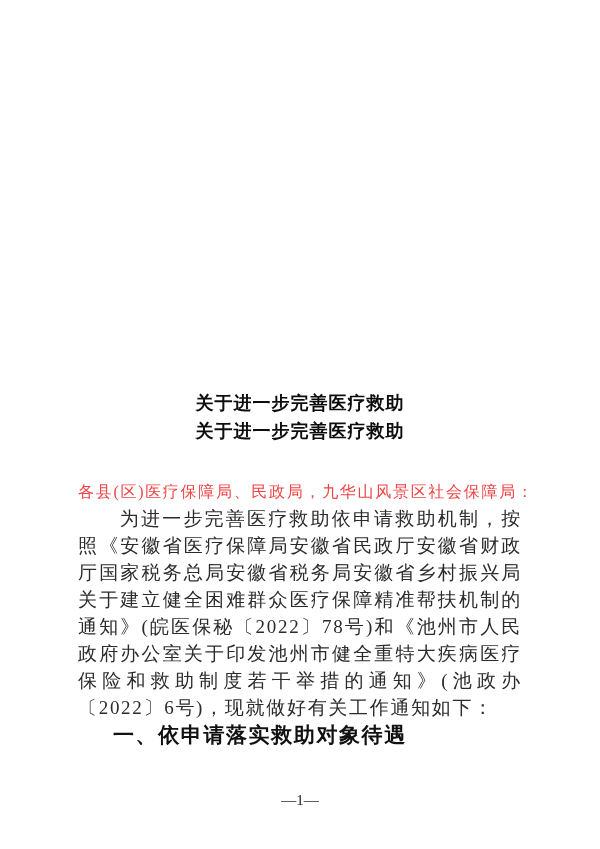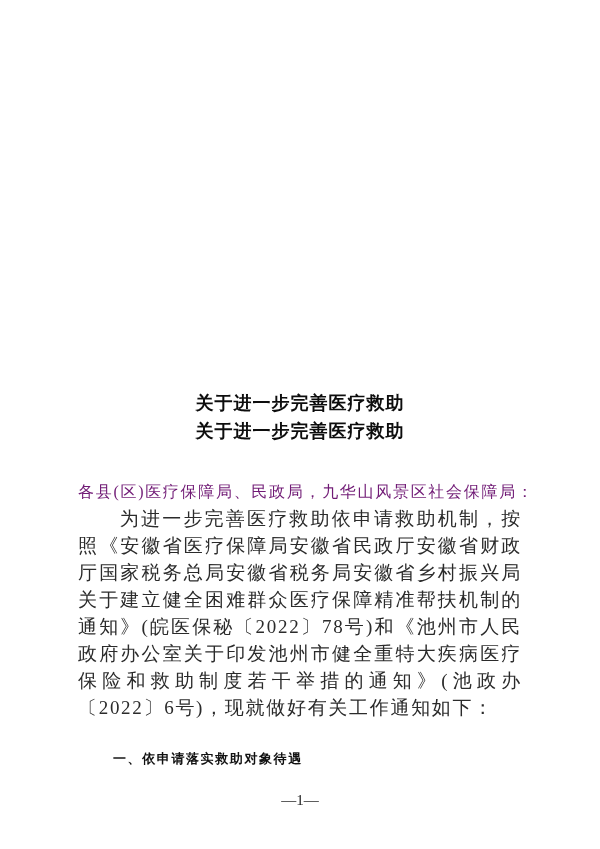--- a/index.html
+++ b/index.html
@@ -35,39 +35,39 @@
   .body-block {
     position: absolute;
     top: 478px;
     left: 78px;
     width: 444px;
   }
   .salutation {
     font-size: 16px;
     line-height: 27px;
     letter-spacing: 1.7px;
-    color: #701a75;
+    color: #ef4444;
     white-space: nowrap;
   }
   .paragraph {
     margin: 0;
     font-size: 19px;
     line-height: 27px;
     letter-spacing: 1.7px;
     color: #2b2b2b;
     text-align: justify;
     text-justify: inter-ideograph;
     text-indent: 2.2em;
   }
   .section-heading {
-    margin-top: 24px;
+    margin-top: 0;
     padding-left: 35px;
     font-family: "Liberation Sans", "DejaVu Sans", sans-serif;
     font-weight: bold;
-    font-size: 13px;
+    font-size: 21px;
     line-height: 27px;
     letter-spacing: 1.6px;
     color: #111111;
     white-space: nowrap;
   }
   .page-number {
     position: absolute;
     top: 790px;
     left: 0;
     right: 0;

